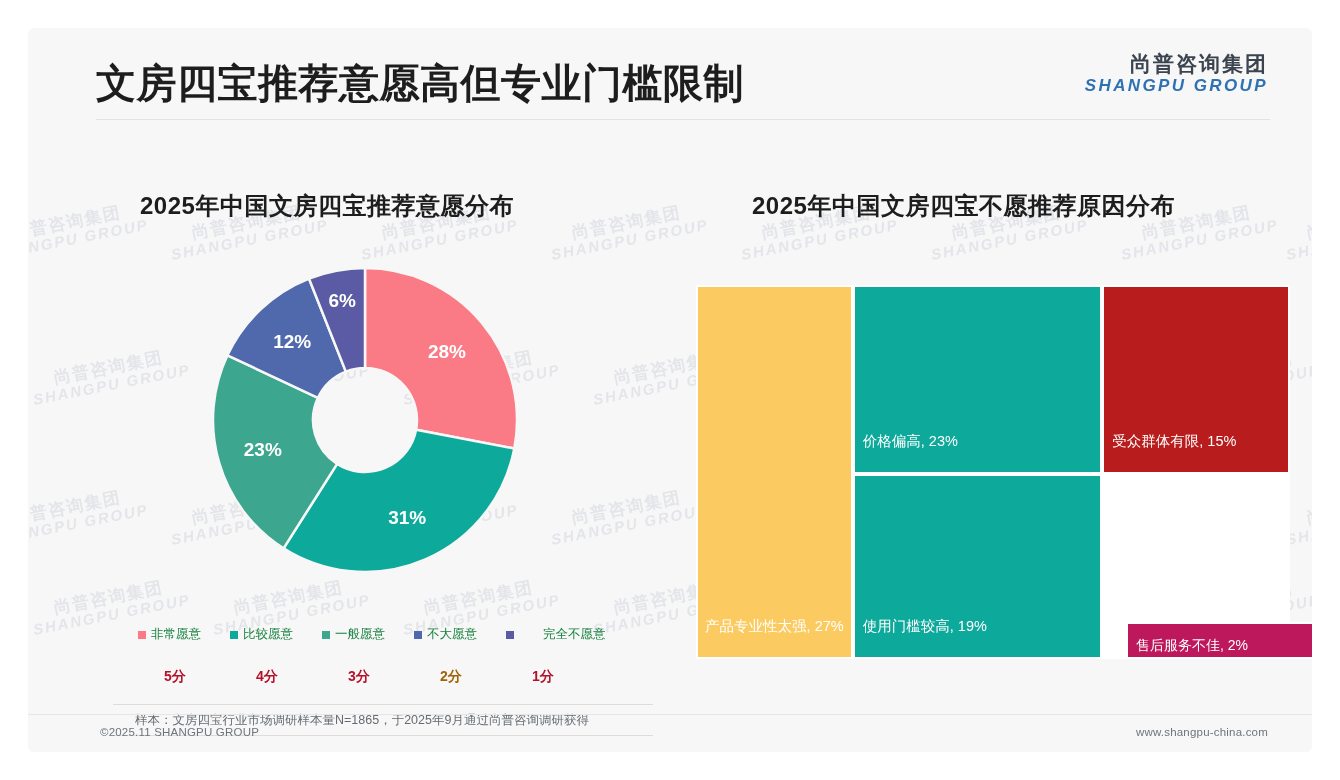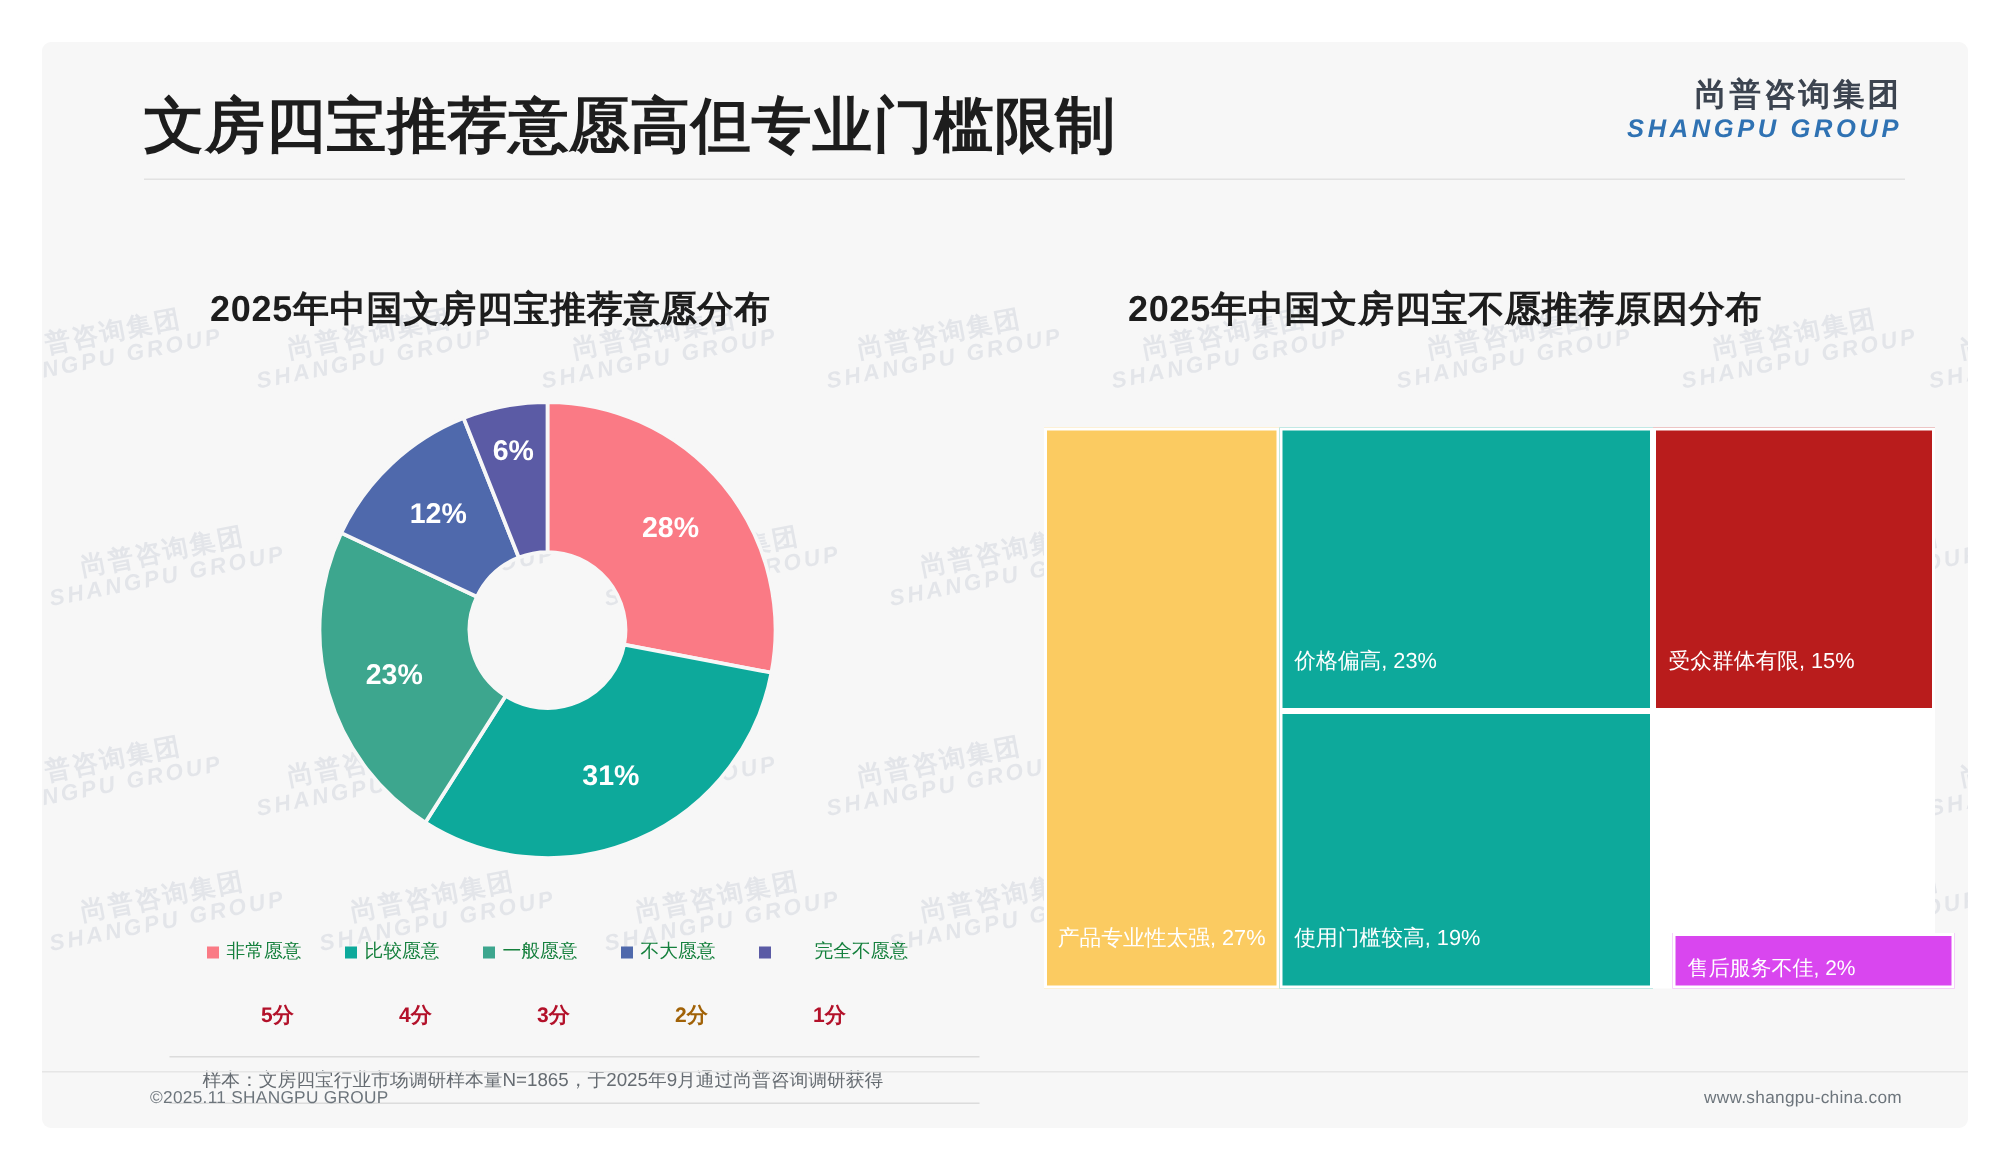--- a/index.html
+++ b/index.html
@@ -90,21 +90,21 @@
   .legend-item {
     display:flex; align-items:center;
     font-size:12.5px; color:#15803d;
     width:92px;
   }
   .legend-item.wide { width:104px;gap:24px; }
   .legend-sw {
     width:8px; height:8px; margin-right:5px; flex:none;
   }
   #scores {
-    position:absolute; left:120px; top:640px; width:540px;
+    position:absolute; left:110px; top:640px; width:540px;
     display:flex; z-index:5;
   }
   .score-item {
     width:92px; text-align:left; padding-left:26px;
     font-size:14px; font-weight:700; color:#b3112a;
   }
   .score-item.wide { width:104px; }
 
   
   #source {
@@ -353,21 +353,21 @@
       </div>
       <div class="tm-cell" style="left: 156.816px; top: 0px; width: 249.48px; height: 188.87px; background: rgb(13, 169, 155);">
         <div class="tm-label">价格偏高, 23%</div>
       </div>
       <div class="tm-cell" style="left: 156.816px; top: 188.87px; width: 249.48px; height: 185.13px; background: rgb(13, 169, 155);">
         <div class="tm-label">使用门槛较高, 19%</div>
       </div>
       <div class="tm-cell" style="left: 406.296px; top: 0px; width: 187.704px; height: 188.87px; background: #b91c1c;">
         <div class="tm-label">受众群体有限, 15%</div>
       </div>
-      <div class="tm-cell" style="left: 419px; top: 336.6px; width: 187.704px; height: 37.4px; background: #d946ef;">
+      <div class="tm-cell" style="left: 430px; top: 336.6px; width: 187.704px; height: 37.4px; background: #be185d;">
         <div class="tm-label" style="bottom: 2px; font-size: 14px;">售后服务不佳, 2%</div>
       </div>
     </div>
 
   <div class="footer">
     <div class="footer-rule"></div>
     <div id="footer-left">©2025.11 SHANGPU GROUP</div>
     <div id="footer-right">www.shangpu-china.com</div>
   </div>
 

